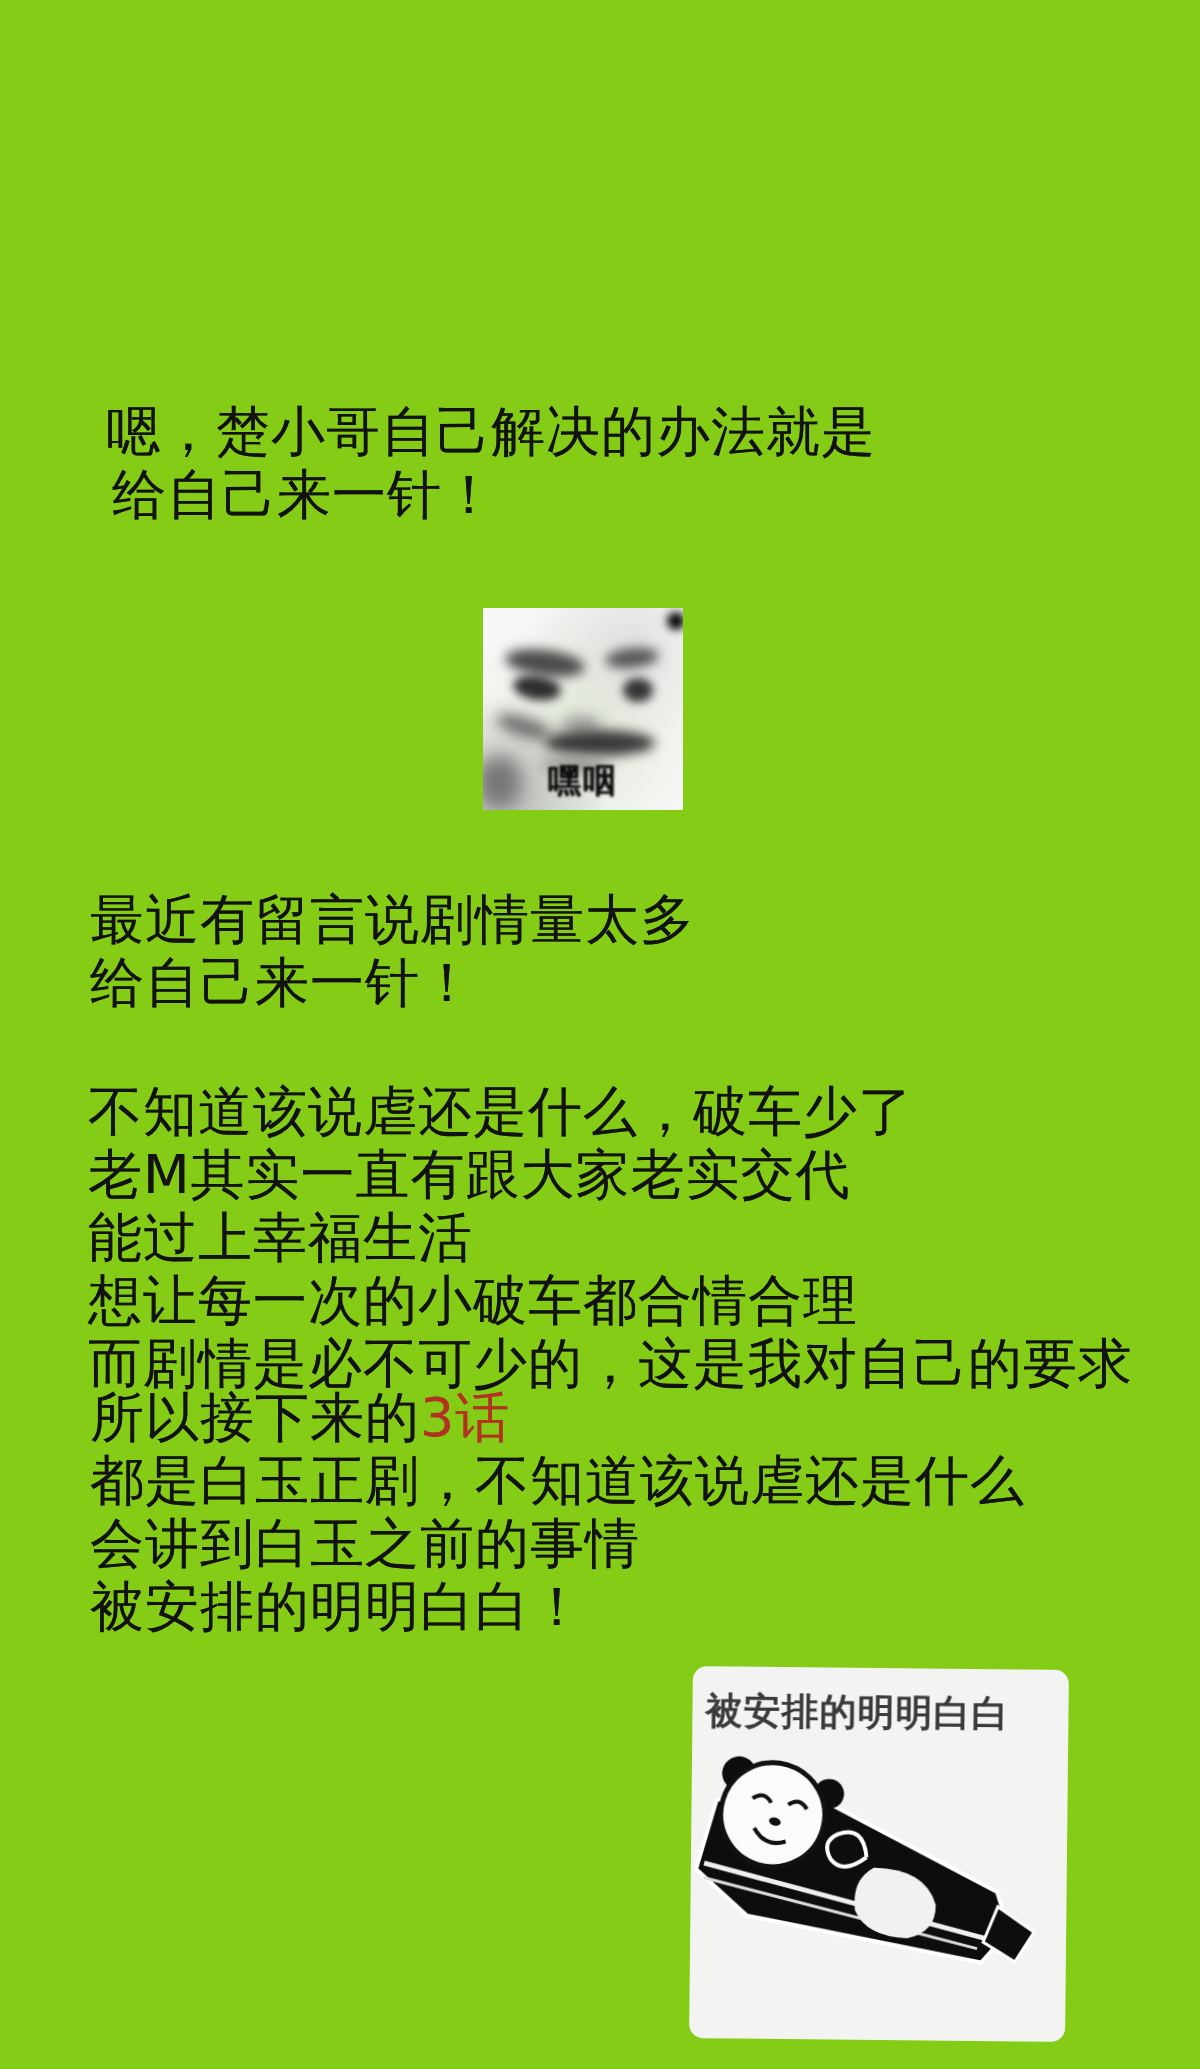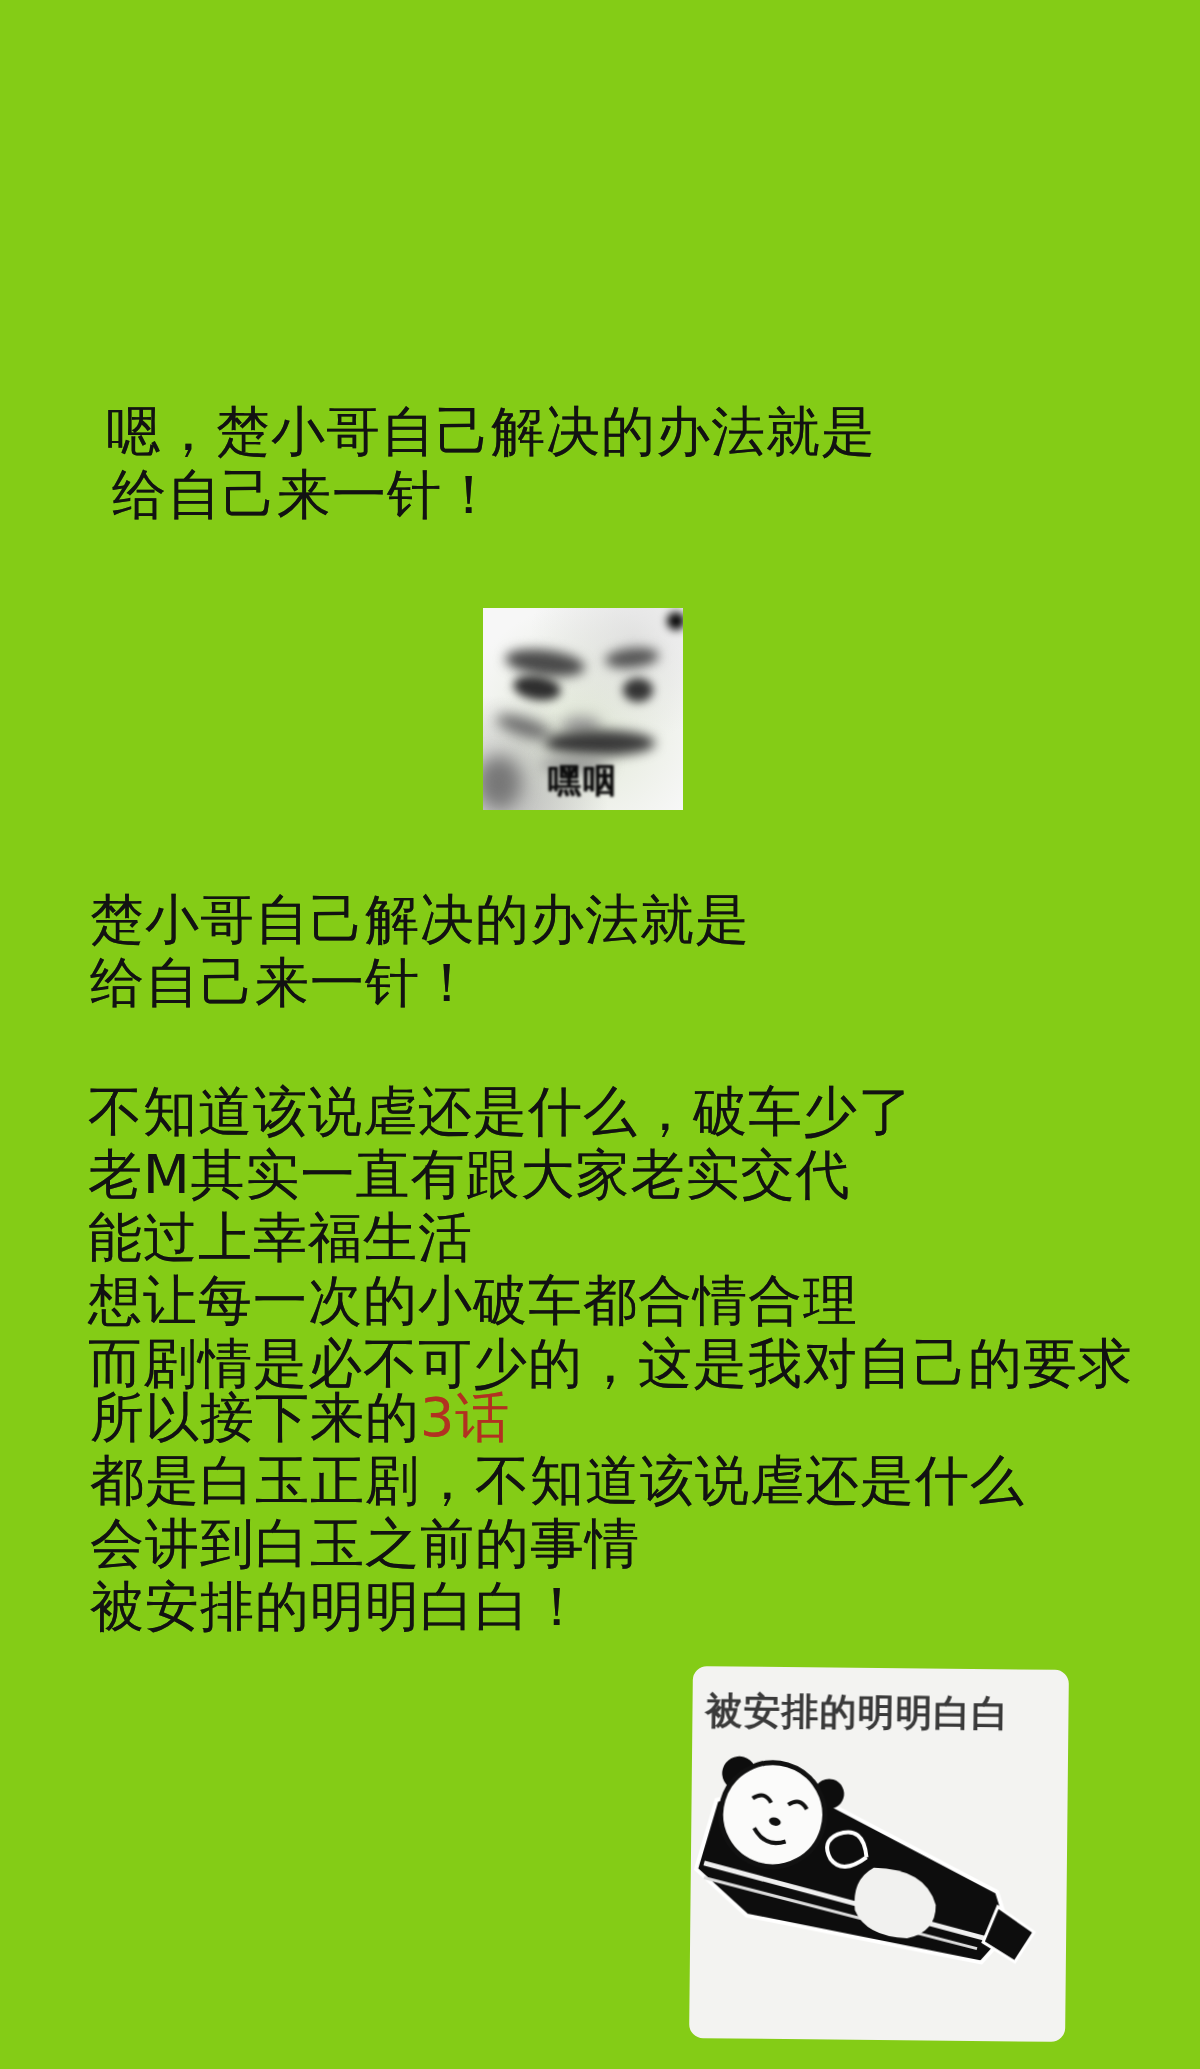--- a/index.html
+++ b/index.html
@@ -81,21 +81,21 @@
     <div class="blob nose"></div>
     <div class="blob cheek-l"></div>
     <div class="blob mouth"></div>
     <div class="blob chin"></div>
     <div class="blob corner-tr"></div>
     <div class="blob smudge-bl"></div>
     <div class="meme1-caption">嘿咽</div>
   </div>
 
   <div class="tblock" style="left:90px;top:888px;">
-    <span class="tline">楚小哥自己解决的办法就是</span>
+    <span class="tline">最近有留言说剧情量太多</span>
     <span class="tline">给自己来一针！</span>
   </div>
 
   <div class="tblock" style="left:88px;top:1080px;">
     <span class="tline">不知道该说虐还是什么，破车少了</span>
     <span class="tline">老M其实一直有跟大家老实交代</span>
     <span class="tline">能过上幸福生活</span>
     <span class="tline">想让每一次的小破车都合情合理</span>
     <span class="tline">而剧情是必不可少的，这是我对自己的要求</span>
   </div>

